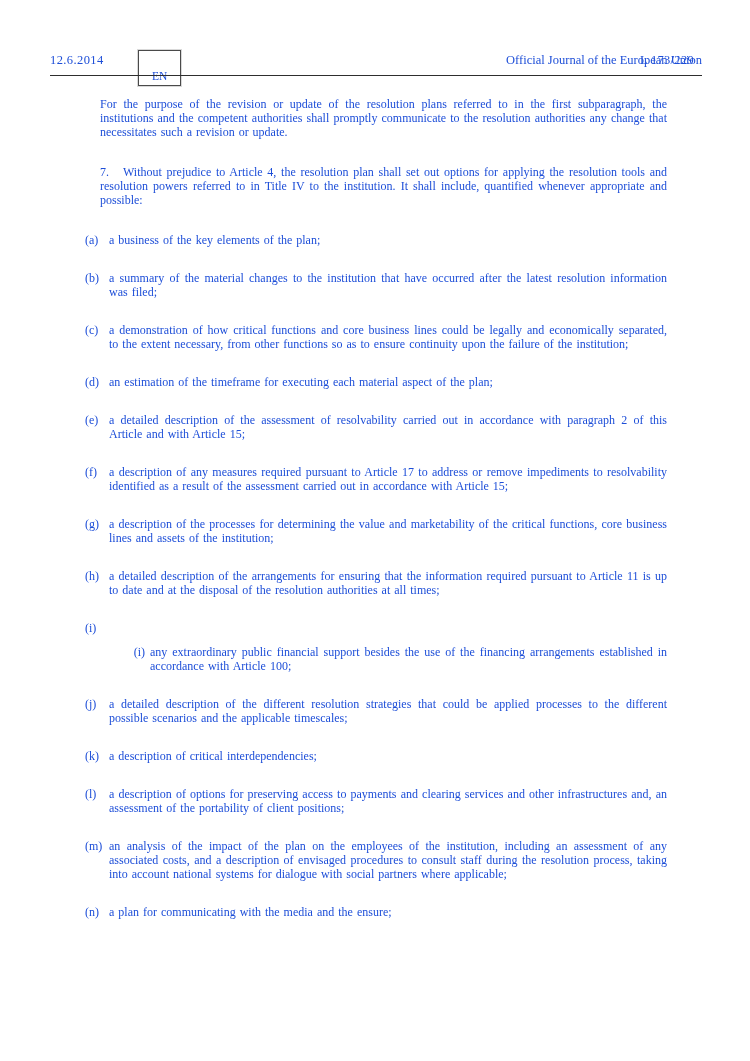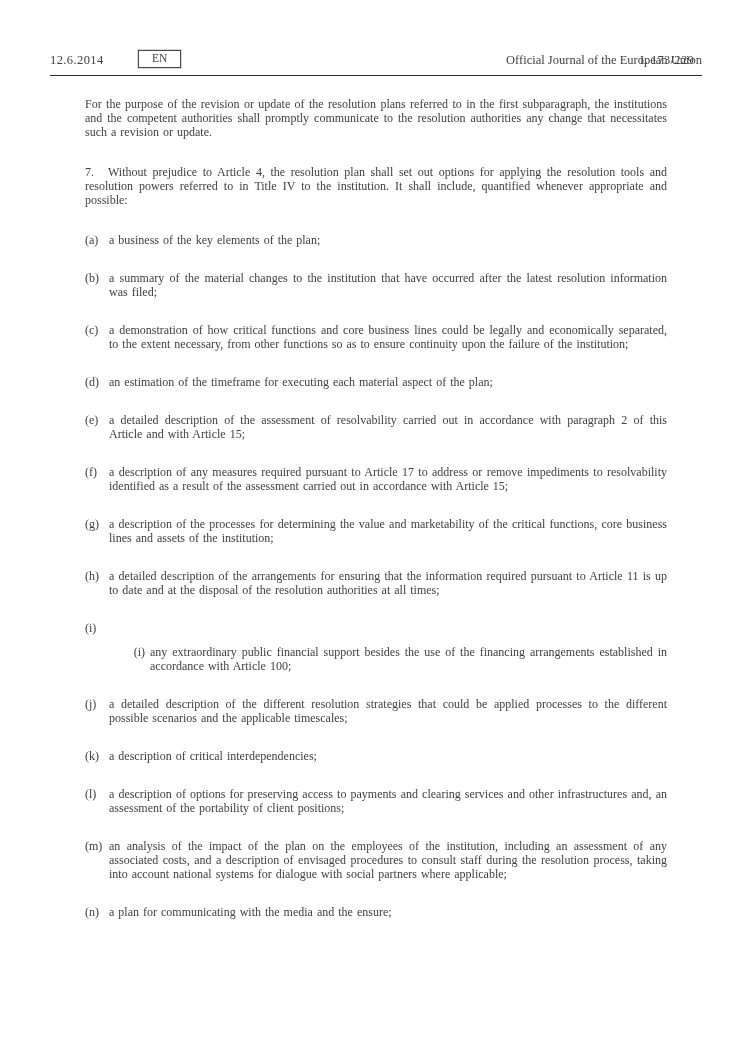--- a/index.html
+++ b/index.html
@@ -2,21 +2,21 @@
 <html><head>
 <meta charset="utf-8">
 <style>
   html, body { margin: 0; padding: 0; background: #ffffff; }
   .page {
     position: relative;
     width: 750px;
     height: 1061px;
     background: #ffffff;
     font-family: "Liberation Serif", serif;
-    color: #404040;
+    color: #1d4ed8;
     overflow: hidden;
     box-sizing: border-box;
   }
   .header {
     position: absolute;
     top: 50px;
     left: 50px;
     right: 48px;
     height: 20px;
     font-size: 12.5px;
@@ -26,21 +26,21 @@
     left: 0;
     top: 3px;
     letter-spacing: 0.4px;
   }
   .lang-box {
     position: absolute;
     left: 88px;
     top: 0px;
     border: 1px solid #4a4a4a;
     box-shadow: 0 0 0 1px #d9d9d9;
-    padding: 1px 13px 2px 13px;
+    padding: 19px 13px 2px 13px;
     font-size: 11.5px;
     line-height: 13px;
   }
   .header-title {
     position: absolute;
     left: 0;
     right: 0;
     top: 3px;
     text-align: right;
   }
@@ -60,21 +60,21 @@
   .content {
     position: absolute;
     top: 97px;
     left: 85px;
     width: 582px;
     font-size: 12px;
     line-height: 14px;
   }
   .para {
     text-align: justify;
-    margin: 0 0 26px 0;
+    margin: 0 0 26px 15px;
     word-spacing: 1px;
   }
   .para-number {
     display: inline-block;
     margin-right: 14px;
   }
   .item {
     display: flex;
     margin: 0 0 24px 0;
   }

